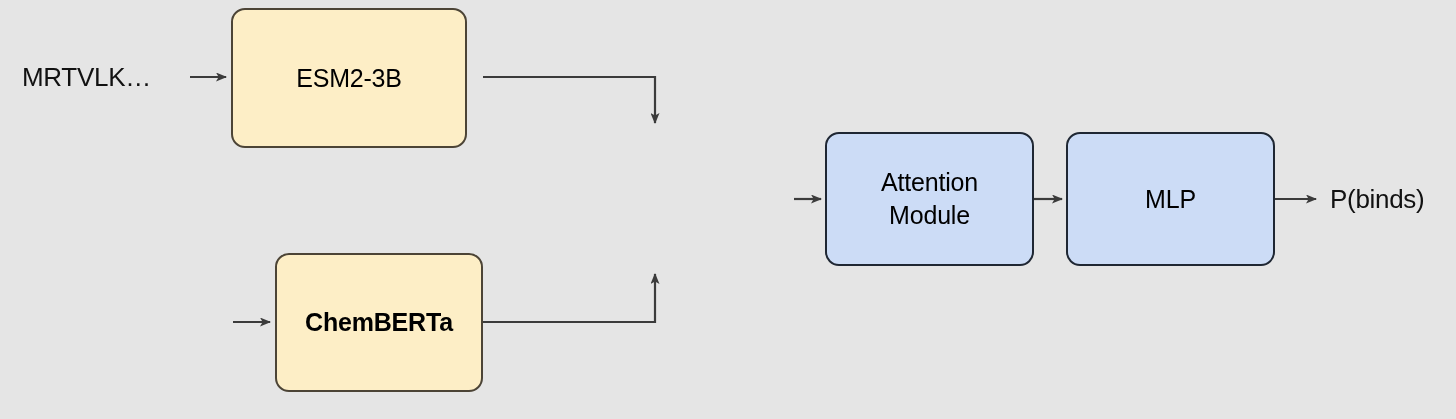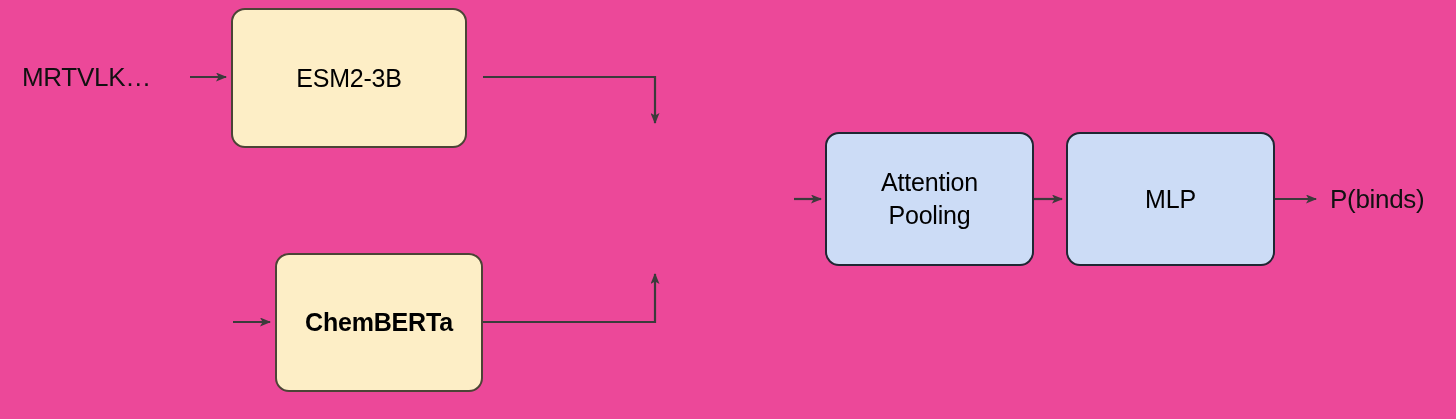--- a/index.html
+++ b/index.html
@@ -8,21 +8,21 @@
     padding: 0;
     background: #ffffff;
   }
   body {
     font-family: "Liberation Sans", sans-serif;
   }
   #canvas {
     position: relative;
     width: 1456px;
     height: 419px;
-    background: #ec4899;
+    background: #e5e5e5;
     overflow: hidden;
   }
   #edges {
     position: absolute;
     left: 0;
     top: 0;
     width: 1456px;
     height: 419px;
     pointer-events: none;
   }
@@ -82,19 +82,19 @@
 
   <div class="io-label" style="left:22px; top:62px;">MRTVLK…</div>
 
 
   <div class="node enc" style="left:231px; top:8px; width:236px; height:140px;">ESM2-3B</div>
 
   <div class="node enc" style="left:275px; top:253px; width:208px; height:139px;font-weight:bold;">ChemBERTa</div>
 
 
   <div class="node proc" style="left:825px; top:132px; width:209px; height:134px;">Attention
-Pooling</div>
+Module</div>
 
   <div class="node proc" style="left:1066px; top:132px; width:209px; height:134px;">MLP</div>
 
   <div class="io-label" style="left:1330px; top:184px;">P(binds)</div>
 
 </div>
 
 </body></html>

